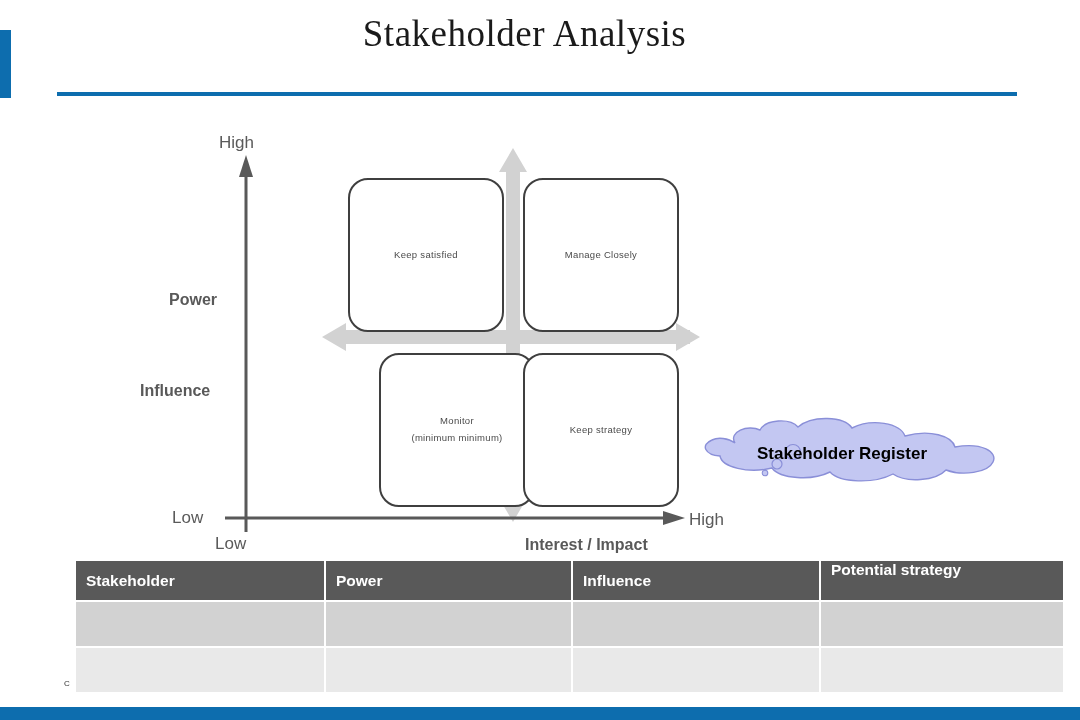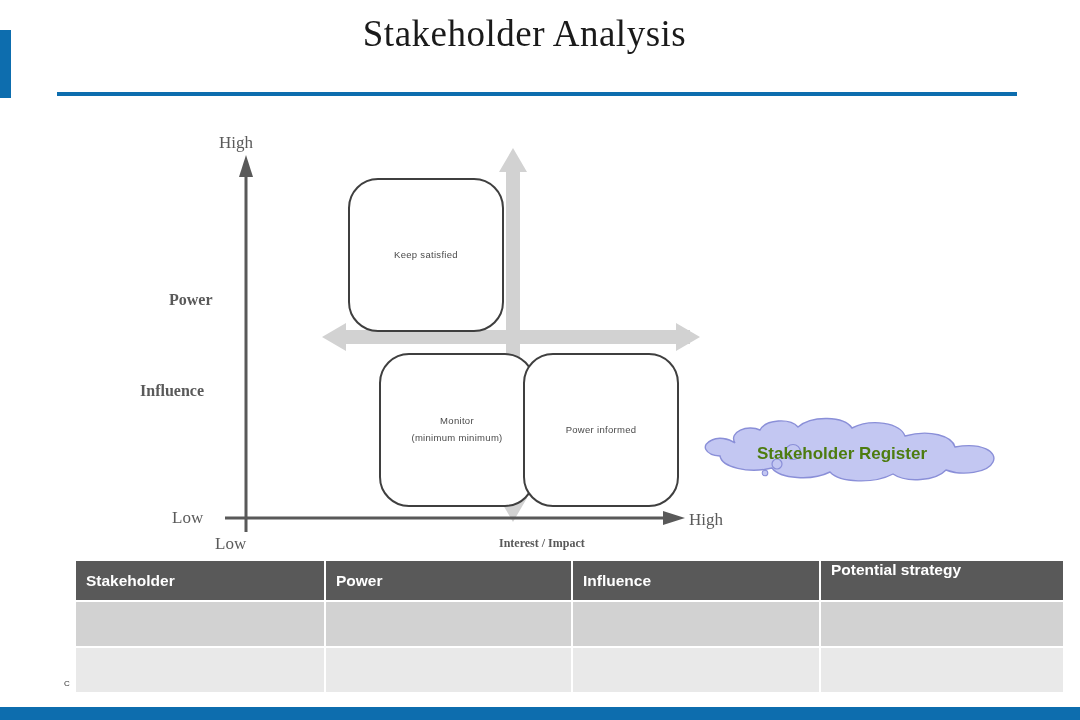--- a/index.html
+++ b/index.html
@@ -17,42 +17,42 @@
     letter-spacing:.5px;white-space:nowrap;
   }
   #title-rule{position:absolute;left:57px;top:92px;width:960px;height:4px;background:#0D6DAE;}
 
   
   #footer-band{position:absolute;left:0;bottom:0;width:1080px;height:13px;background:#0D6DAE;}
 
   
   .matrix{position:absolute;left:0;top:0;width:1080px;height:720px;pointer-events:none;}
 
-  .axis-label{position:absolute;color:#595959;font-size:16px;font-weight:700;white-space:nowrap;font-family:Liberation Serif, serif;}
+  .axis-label{position:absolute;color:#595959;font-size:16px;font-weight:700;white-space:nowrap;}
   #label-high-y{left:219px;top:133px;font-weight:400;color:#5a5a5a;font-size:17px;}
   #label-power{left:169px;top:291px;}
   #label-influence{left:140px;top:345px;margin-top:37px;}
   #label-low-y{left:172px;top:508px;font-weight:400;color:#5a5a5a;font-size:17px;}
   #label-low-x{left:215px;top:534px;font-weight:400;color:#5a5a5a;font-size:17px;}
   #label-high-x{left:689px;top:510px;font-weight:400;color:#5a5a5a;font-size:17px;}
-  #label-interest-impact{left:499px;top:536px;font-size:12px;}
+  #label-interest-impact{left:525px;top:536px;font-size:16px;}
 
   
   .quad{
-    position:absolute;border:2.5px solid #3f3f3f;border-radius:30px;background:#ffffff;
+    position:absolute;border:2.5px solid #3f3f3f;border-radius:20px;background:#ffffff;
     display:flex;align-items:center;justify-content:center;text-align:center;
   }
   .quad span{font-size:9.5px;color:#4a4a4a;line-height:1.75;letter-spacing:.3px;}
   #quad-keep-satisfied{left:348px;top:178px;width:152px;height:150px;}
   #quad-manage-closely{left:523px;top:178px;width:152px;height:150px;}
   #quad-monitor{left:348px;top:353px;width:152px;height:150px;margin-left:31px;}
   #quad-keep-informed{left:523px;top:353px;width:152px;height:150px;}
   #cloud-label{
     position:absolute;left:752px;top:444px;width:180px;text-align:center;
-    font-size:17px;font-weight:700;color:#4d7c0f;white-space:nowrap;
+    font-size:17px;font-weight:700;color:#000000;white-space:nowrap;
   }
 
   
   #stakeholder-table{
     position:absolute;left:74px;top:559px;width:905px;
     border-collapse:separate;border-spacing:2px;table-layout:fixed;
   }
   #stakeholder-table th{
     background:#595959;color:#ffffff;font-size:15.5px;font-weight:700;
     text-align:left;padding:9px 10px 8px 10px;height:22px;vertical-align:middle;
@@ -122,28 +122,31 @@
   <div class="axis-label" id="label-power">Power</div>
   <div class="axis-label" id="label-influence">Influence</div>
   <div class="axis-label" id="label-low-y">Low</div>
   <div class="axis-label" id="label-low-x">Low</div>
   <div class="axis-label" id="label-high-x">High</div>
   <div class="axis-label" id="label-interest-impact">Interest  / Impact</div>
 
   <div class="quad" id="quad-keep-satisfied">
     <span>Keep satisfied</span>
   </div>
+  <div class="quad" id="quad-manage-closely">
+    <span>Manage Closely</span>
+  </div>
   <div class="quad" id="quad-monitor">
     <span>
         <em style="font-style:normal;display:block">Monitor</em>
         <em style="font-style:normal;display:block">(minimum minimum)</em>
       </span>
   </div>
   <div class="quad" id="quad-keep-informed">
-    <span>Power informed</span>
+    <span>Keep strategy</span>
   </div>
 
   <div id="cloud-label">Stakeholder Register</div>
 
   <div id="stray-text">C</div>
 
   <table id="stakeholder-table">
     <thead>
       <tr>
         <th style="width:228px">Stakeholder</th>

